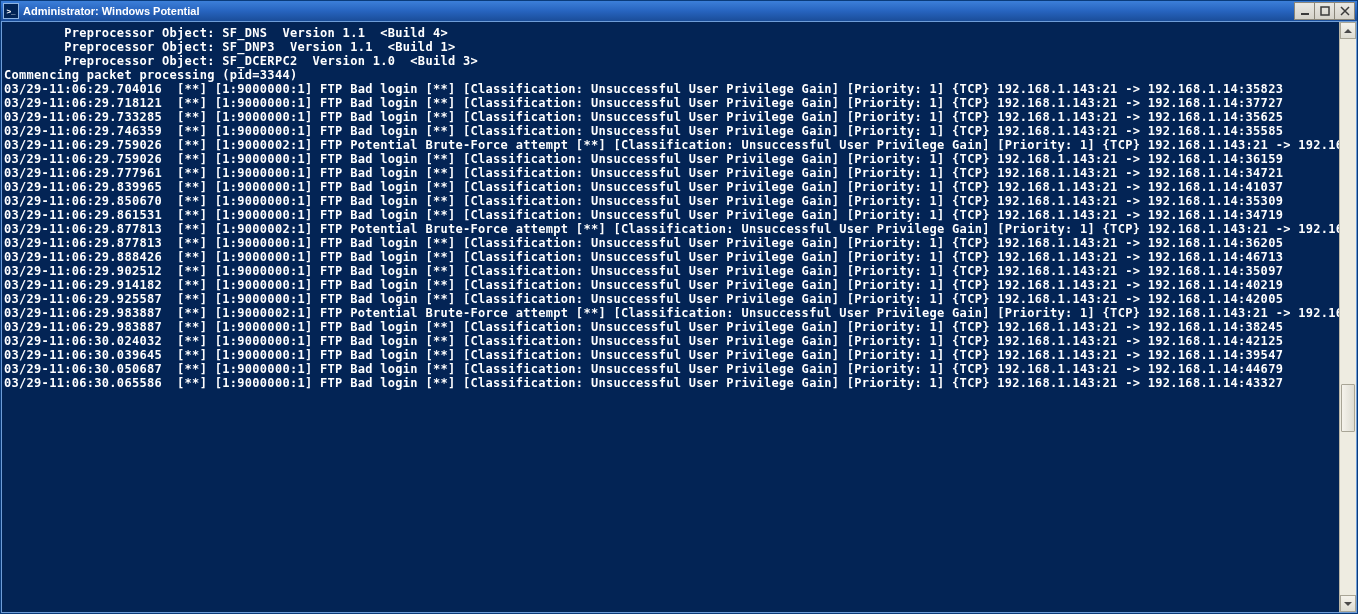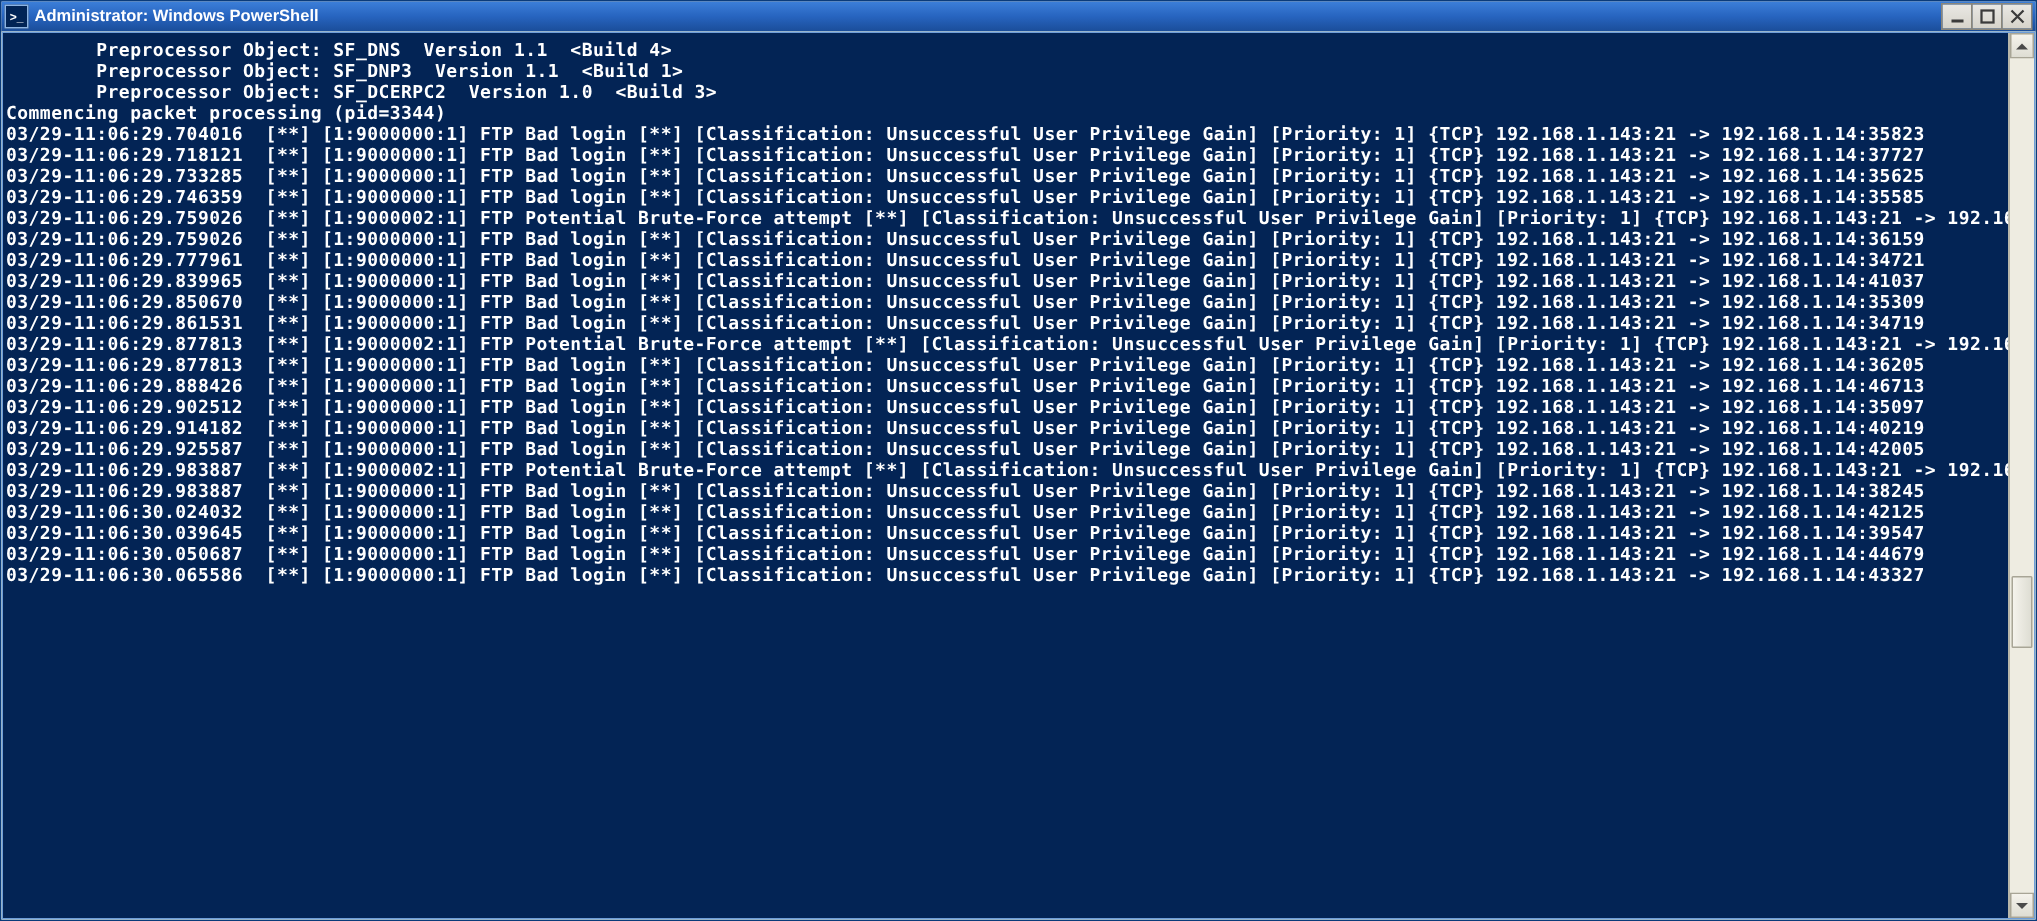--- a/index.html
+++ b/index.html
@@ -141,21 +141,21 @@
       border-top: 4px solid #4a4a4a;
     }
   </style>
 </head>
 <body>
 
 <div class="window">
   <div class="titlebar">
     <div class="titlebar-left">
       <div class="app-icon">&gt;_</div>
-      <span>Administrator: Windows PowerShell</span>
+      <span>Administrator: Windows Potential</span>
     </div>
     <div class="titlebar-buttons">
       <div class="tb-btn">
         <svg viewBox="0 0 10 10">
             <rect x="1" y="7" width="8" height="2" fill="#3b3b3b"></rect>
           </svg>
       </div>
       <div class="tb-btn">
         <svg viewBox="0 0 10 10">
             <rect x="1" y="1" width="8" height="8" fill="none" stroke="#3b3b3b" stroke-width="1.5"></rect>

